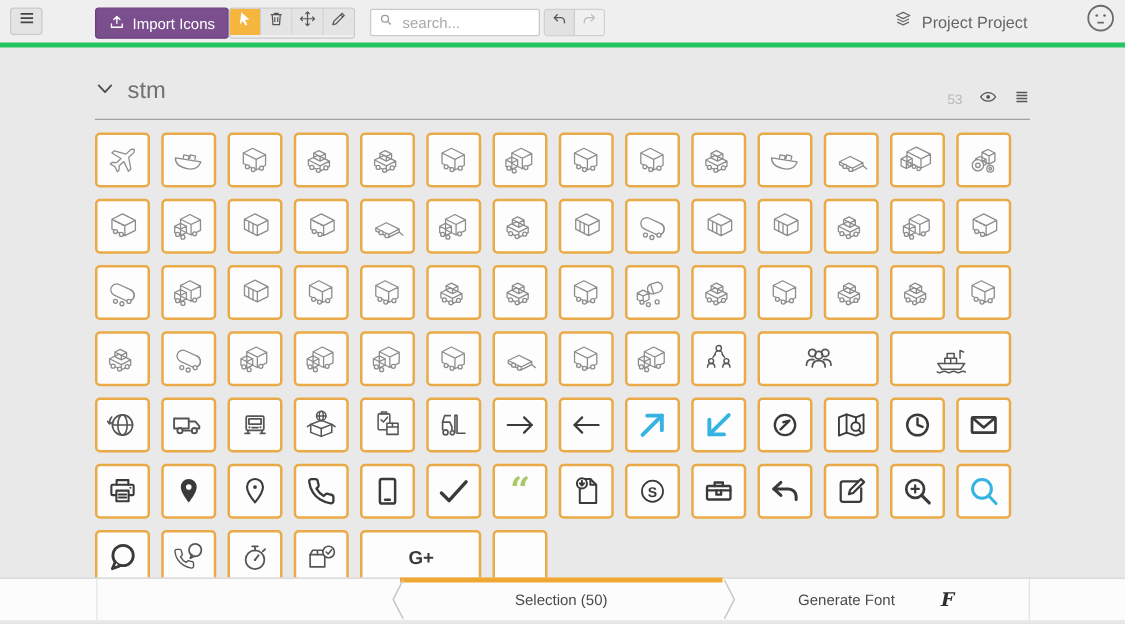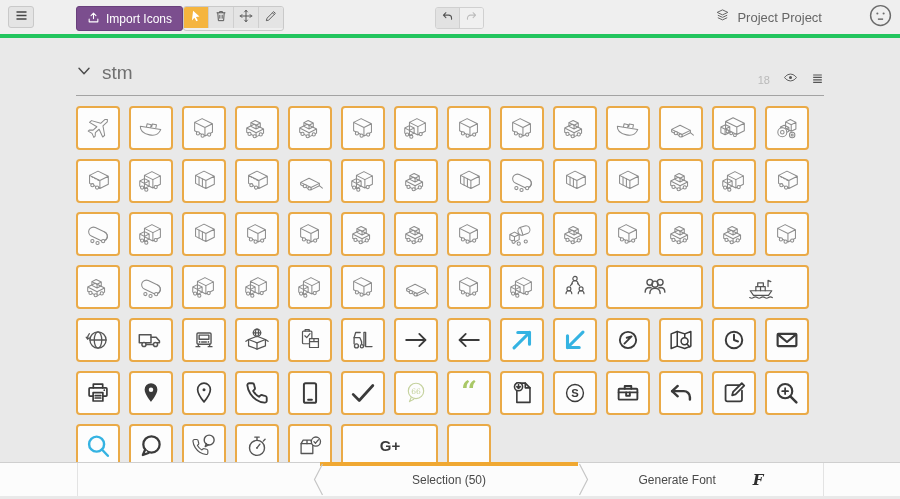--- a/index.html
+++ b/index.html
@@ -95,20 +95,29 @@
       </div>
       <div class="tool">
         <span>
           <svg width="14" height="14" viewBox="0 0 24 24" fill="none" stroke="#555" stroke-width="1.6">
               <path d="M4 20l1-4L16.5 4.5l3 3L8 19l-4 1zM14.5 6.5l3 3"></path>
             </svg>
         </span>
       </div>
     </div>
 
+    <div class="searchbox">
+      <span>
+        <svg width="12" height="12" viewBox="0 0 24 24" fill="none" stroke="#999" stroke-width="2">
+            <circle cx="10" cy="10" r="5.5"></circle>
+            <path d="M14.2 14.2l5 5"></path>
+          </svg>
+      </span>
+      <input type="text" placeholder="search..." style="">
+    </div>
 
     <div class="undoredo">
       <div class="ur undo">
         <span>
           <svg width="13" height="13" viewBox="0 0 24 24" fill="none" stroke="#555" stroke-width="2" stroke-linecap="round" stroke-linejoin="round">
               <path d="M9 5L4.5 9.5 9 14M4.5 9.5H14a5.5 5.5 0 0 1 5.5 5.5V17"></path>
             </svg>
         </span>
       </div>
       <div class="ur redo">
@@ -144,21 +153,21 @@
   <div class="sec-head">
     <div class="sec-left">
       <span>
         <svg width="16" height="16" viewBox="0 0 24 24" fill="none" stroke="#4c4c4c" stroke-width="2.2" stroke-linecap="round" stroke-linejoin="round">
             <path d="M4.5 8l7.5 8 7.5-8"></path>
           </svg>
       </span>
       <span class="sec-title">stm</span>
     </div>
     <div class="sec-right">
-      <span class="sec-count">18</span>
+      <span class="sec-count">53</span>
       <span>
         <svg width="15" height="15" viewBox="0 0 24 24" fill="none" stroke="#555" stroke-width="1.5">
             <path d="M2.5 12S6 6.5 12 6.5 21.5 12 21.5 12 18 17.5 12 17.5 2.5 12 2.5 12z"></path>
             <circle cx="12" cy="12" r="2.4" fill="#555" stroke="none"></circle>
           </svg>
       </span>
       <span>
         <svg width="13" height="13" viewBox="0 0 24 24" fill="none" stroke="#555" stroke-width="2.2">
             <path d="M4 5.5h16M4 10h16M4 14.5h16M4 19h16"></path>
           </svg>
@@ -767,27 +776,20 @@
         <svg viewBox="0 0 32 32" fill="none" stroke="currentColor" stroke-width="2.1" stroke-linecap="round" stroke-linejoin="round">
           <rect x="9.5" y="5.5" width="13" height="21" rx="1.8"></rect>
           <path d="M14 23.2h4"></path>
         </svg>
       </div>
       <div class="tile" style="color: rgb(58, 58, 58);">
         <svg viewBox="0 0 32 32" fill="none" stroke="currentColor" stroke-width="2.9" stroke-linecap="round" stroke-linejoin="round">
           <path d="M5.5 17.5L12 24 26.5 8"></path>
         </svg>
       </div>
-      <div class="tile" style="color: rgb(197, 210, 158);">
-        <svg viewBox="0 0 32 32" fill="none" stroke="currentColor" stroke-width="1.2" stroke-linecap="round" stroke-linejoin="round">
-          <circle cx="16" cy="13.8" r="8.2"></circle>
-          <path d="M10.8 20.8L9 25.2l4.6-2.6"></path>
-          <text x="16" y="16.8" text-anchor="middle" font-size="8" fill="currentColor" stroke="none" font-family="DejaVu Serif, serif">66</text>
-        </svg>
-      </div>
       <div class="tile" style="color: rgb(169, 200, 103);">
         <svg viewBox="0 0 32 32" fill="none" stroke="currentColor" stroke-width="1" stroke-linecap="round" stroke-linejoin="round">
           <text x="16" y="25" text-anchor="middle" font-size="30" font-weight="bold" fill="currentColor" stroke="none" font-family="DejaVu Serif, serif">“</text>
         </svg>
       </div>
       <div class="tile" style="color: rgb(58, 58, 58);">
         <svg viewBox="0 0 32 32" fill="none" stroke="currentColor" stroke-width="1.7" stroke-linecap="round" stroke-linejoin="round">
           <path d="M10.5 5.5h9l5 5V26h-14z"></path>
           <path d="M19.5 5.5v5h5"></path>
           <circle cx="12.3" cy="9.3" r="4.3" fill="#fdfdfd"></circle>

